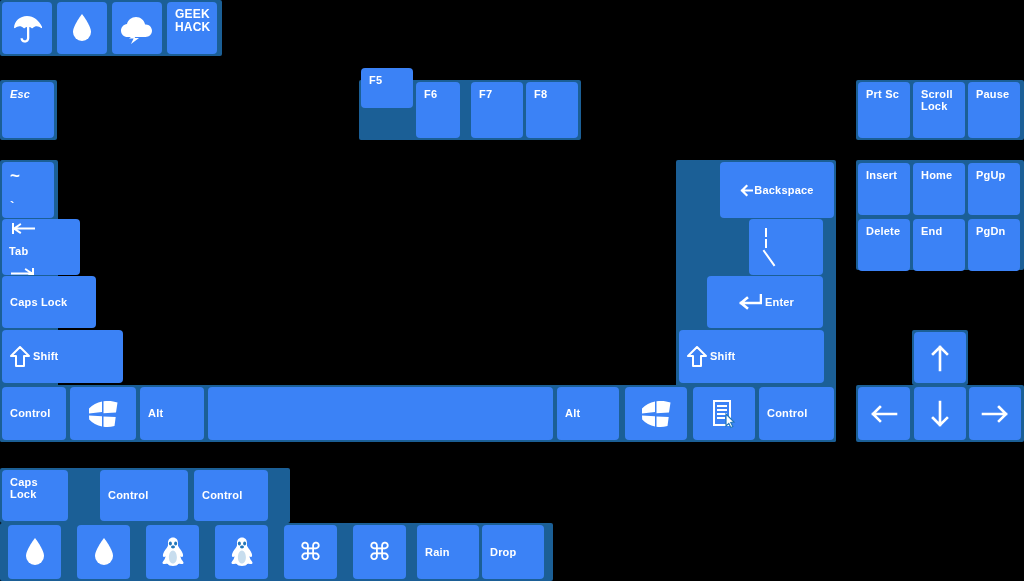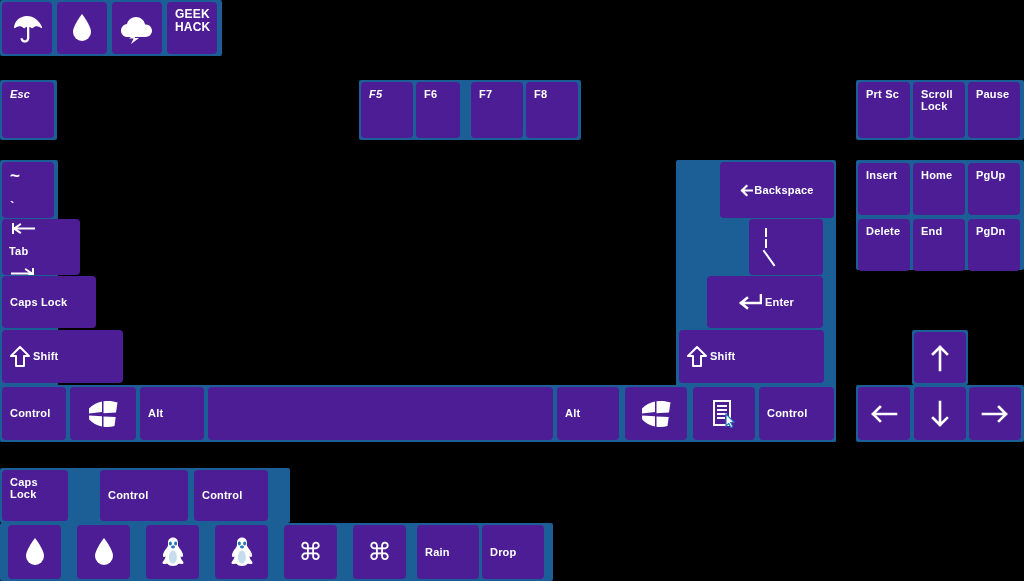--- a/index.html
+++ b/index.html
@@ -9,21 +9,21 @@
     font-family: "Liberation Sans", sans-serif;
     overflow: hidden;
   }
   #root { position: relative; width: 1024px; height: 581px; }
 
   
   .plate { position: absolute; background: #1b5f96; border-radius: 2px; }
 
   .key {
     position: absolute;
-    background: #4c1d95;
+    background: #3b82f6;
     border-radius: 4px;
     color: #ffffff;
     font-size: 11px;
     font-weight: bold;
     letter-spacing: .2px;
     display: flex;
     align-items: center;
     padding: 6px 8px;
     line-height: 1.12;
     overflow: hidden;
@@ -87,21 +87,21 @@
   </div>
   <div class="key tl" style="left:167px;top:2px;width:50px;height:52px;">
     <span class="lbl geek">GEEK
 HACK</span>
   </div>
 
   <div class="key tl" style="left:2px;top:82px;width:52px;height:56px;font-style:italic;">
     <span class="lbl">Esc</span>
   </div>
 
-  <div class="key tl" style="left:361px;top:82px;width:52px;height:56px;font-style:italic;">
+  <div class="key tl" style="left:361px;top:68px;width:52px;height:40px;">
     <span class="lbl">F5</span>
   </div>
   <div class="key tl" style="left:416px;top:82px;width:44px;height:56px;">
     <span class="lbl">F6</span>
   </div>
   <div class="key tl" style="left:471px;top:82px;width:52px;height:56px;">
     <span class="lbl">F7</span>
   </div>
   <div class="key tl" style="left:526px;top:82px;width:52px;height:56px;">
     <span class="lbl">F8</span>

